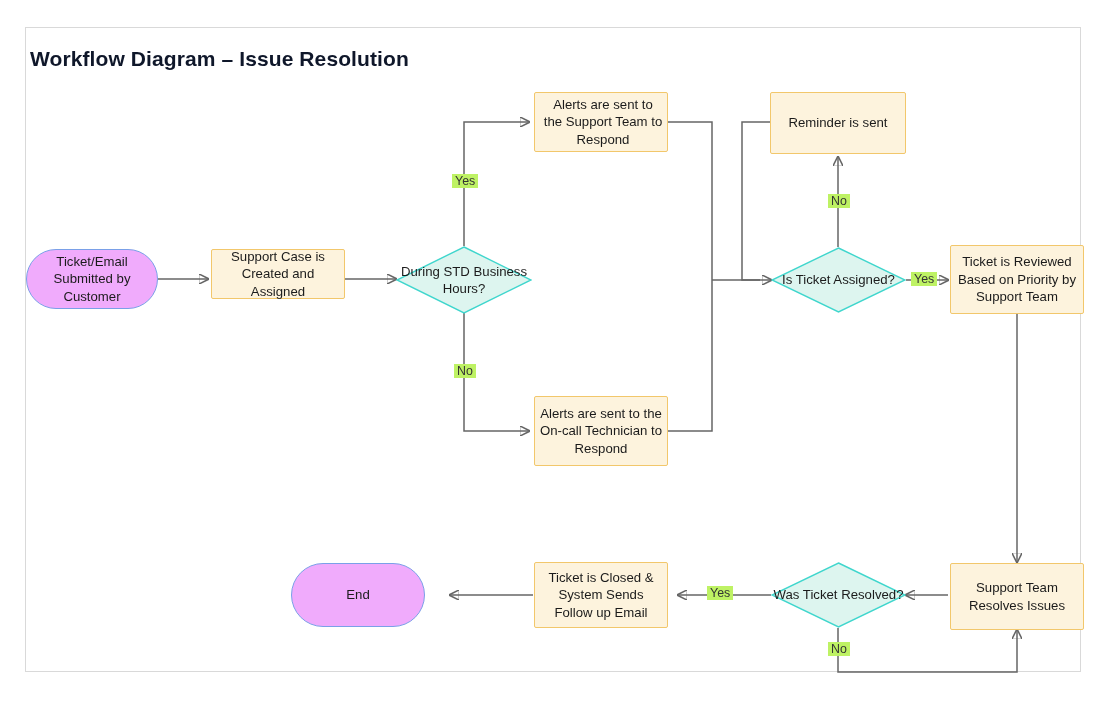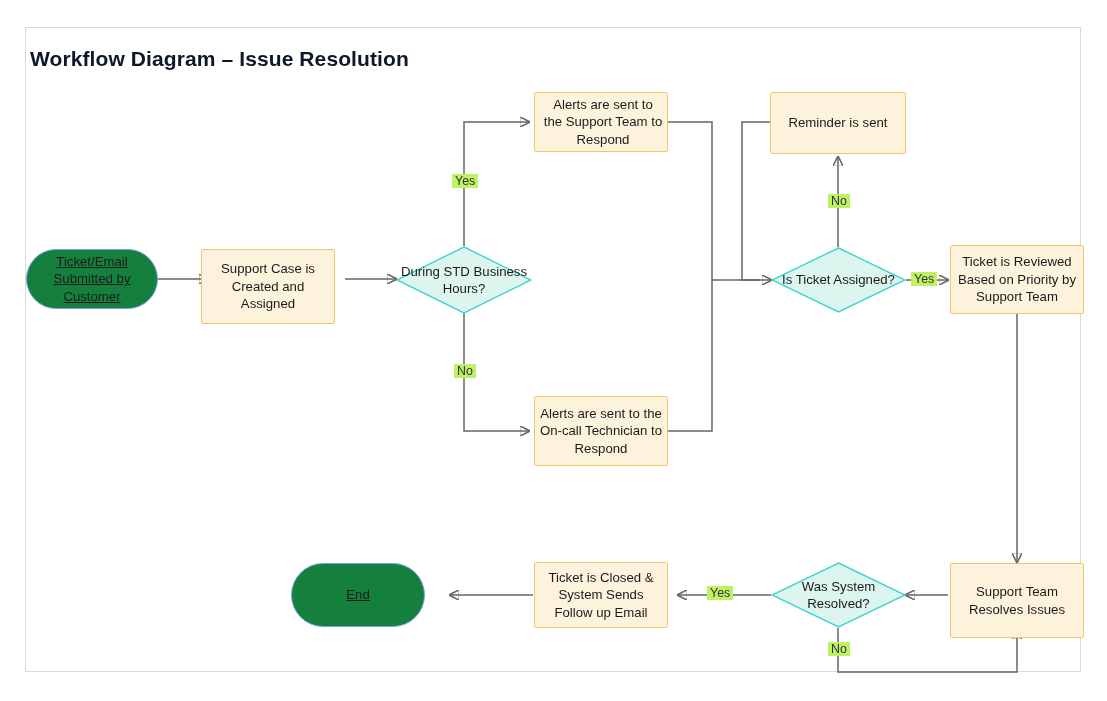--- a/index.html
+++ b/index.html
@@ -54,24 +54,23 @@
     display: flex;
     align-items: center;
     justify-content: center;
     text-align: center;
     font-size: 13.2px;
     color: #1b1b1b;
     line-height: 1.32;
     padding: 2px 4px;
   }
   .node-terminator {
-    background: #15803d;
+    background: #f0abfc;
     border: 1.3px solid #7aa0e8;
     border-radius: 40px;
-    text-decoration: underline;
   }
   .node-process {
     background: #fdf3dd;
     border: 1.2px solid #f2c76b;
     border-radius: 2px;
   }
   .node-decision-wrap {
     position: absolute;
   }
   .node-decision-shape {
@@ -176,21 +175,21 @@
     <div class="edge-label" style="left:911px; top:272px;">Yes</div>
 
     <div class="edge-label" style="left:707px; top:586px;">Yes</div>
 
     <div class="edge-label" style="left:828px; top:642px;">No</div>
 
     <div class="node node-terminator" style="left:26px; top:249px; width:132px; height:60px;">
       <span>Ticket/Email Submitted by Customer</span>
     </div>
 
-    <div class="node node-process" style="left:201px; top:249px; width:134px; height:75px;">
+    <div class="node node-process" style="left:211px; top:249px; width:134px; height:50px;">
       <span>Support Case is Created and Assigned</span>
     </div>
 
     <div class="node-decision-wrap" style="left:396px; top:246px; width:136px; height:68px;text-decoration:underline;">
       <svg class="node-decision-shape" viewBox="0 0 136 68" preserveAspectRatio="none">
         <polygon points="68,1 135,34 68,67 1,34" fill="#ddf5ef" stroke="#3fd6cd" stroke-width="1.4"></polygon>
       </svg>
       <div class="node-decision-label">During STD Business Hours?</div>
     </div>
 
@@ -210,29 +209,29 @@
       <svg class="node-decision-shape" viewBox="0 0 135 66" preserveAspectRatio="none">
         <polygon points="67.5,1 134,33 67.5,65 1,33" fill="#ddf5ef" stroke="#3fd6cd" stroke-width="1.4"></polygon>
       </svg>
       <div class="node-decision-label">Is Ticket Assigned?</div>
     </div>
 
     <div class="node node-process" style="left:950px; top:245px; width:134px; height:69px;">
       <span>Ticket is Reviewed Based  on Priority by Support Team</span>
     </div>
 
-    <div class="node node-process" style="left:950px; top:563px; width:134px; height:75px;">
+    <div class="node node-process" style="left:950px; top:563px; width:134px; height:67px;">
       <span>Support Team Resolves Issues</span>
     </div>
 
     <div class="node-decision-wrap" style="left:771px; top:562px; width:135px; height:66px;">
       <svg class="node-decision-shape" viewBox="0 0 135 66" preserveAspectRatio="none">
         <polygon points="67.5,1 134,33 67.5,65 1,33" fill="#ddf5ef" stroke="#3fd6cd" stroke-width="1.4"></polygon>
       </svg>
-      <div class="node-decision-label">Was System Resolved?</div>
+      <div class="node-decision-label">Was Ticket Resolved?</div>
     </div>
 
     <div class="node node-process" style="left:534px; top:562px; width:134px; height:66px;">
       <span>Ticket is Closed &amp; System Sends Follow up Email</span>
     </div>
 
     <div class="node node-terminator" style="left:291px; top:563px; width:134px; height:64px;">
       <span>End</span>
     </div>
 

